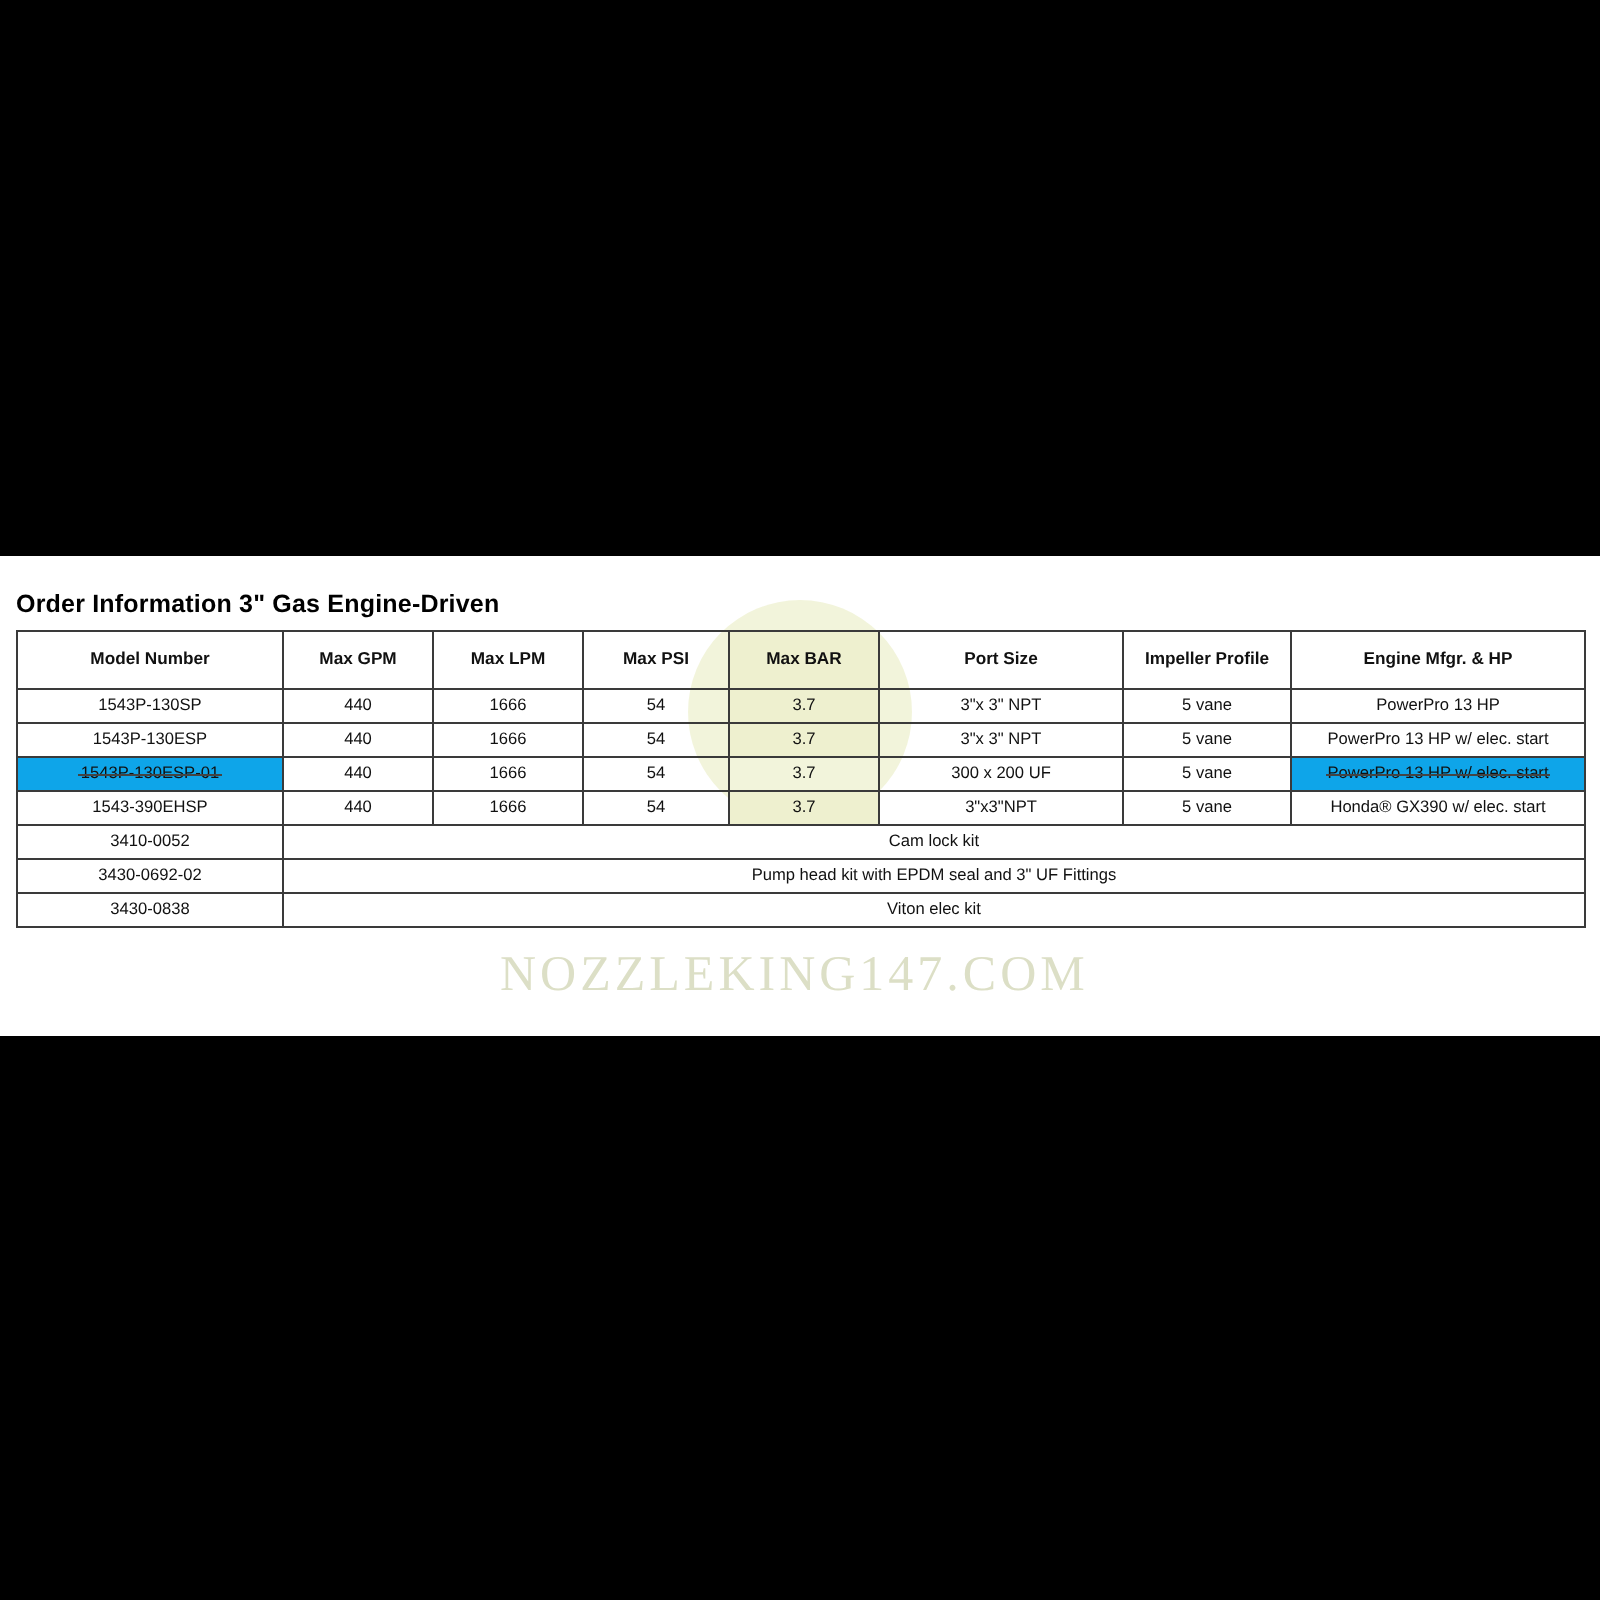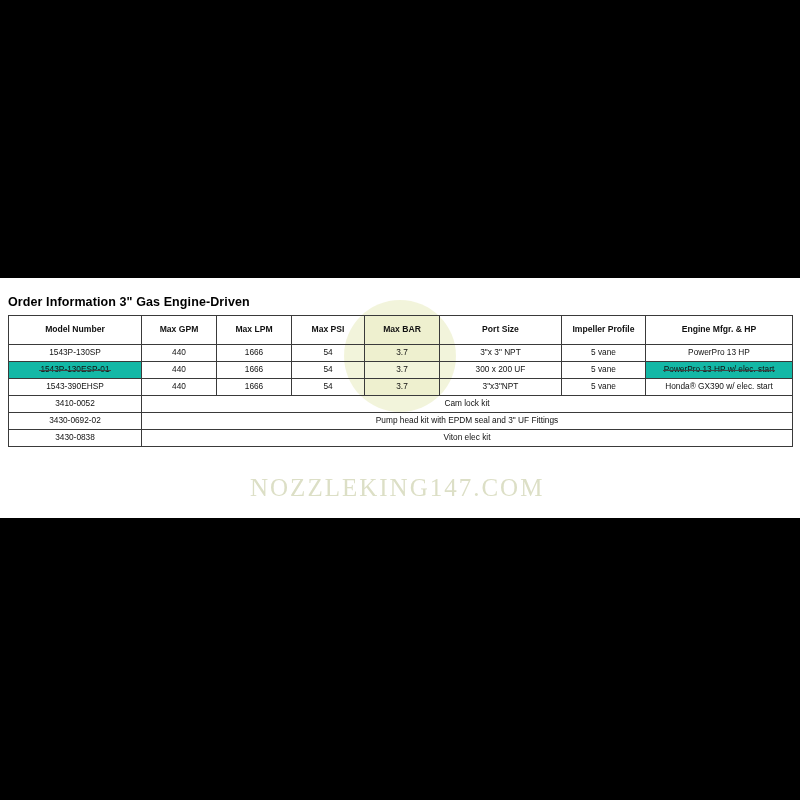--- a/index.html
+++ b/index.html
@@ -113,21 +113,21 @@
   .strike-box::after {
     content: "";
     position: absolute;
     left: -1px;
     right: -1px;
     top: 50%;
     border-top: 1px solid #444;
   }
   tr.hl-row td.model,
   tr.hl-row td.engine {
-    background: #14b8a6;
+    background: #0ea5e9;
   }
 </style>
 </head>
 <body>
 
 <div id="page">
 
   <div id="doc">
 
     <div id="watermark">
@@ -164,20 +164,30 @@
         <tr>
           <td class="model">1543P-130SP</td>
           <td>440</td>
           <td>1666</td>
           <td>54</td>
           <td class="hl-soft">3.7</td>
           <td>3"x 3" NPT</td>
           <td>5 vane</td>
           <td class="engine">PowerPro 13 HP</td>
         </tr>
+        <tr>
+          <td class="model">1543P-130ESP</td>
+          <td>440</td>
+          <td>1666</td>
+          <td>54</td>
+          <td class="hl-soft">3.7</td>
+          <td>3"x 3" NPT</td>
+          <td>5 vane</td>
+          <td class="engine">PowerPro 13 HP w/ elec. start</td>
+        </tr>
         <tr class="hl-row">
           <td class="model"><span class="strike-box">1543P-130ESP-01</span></td>
           <td>440</td>
           <td>1666</td>
           <td>54</td>
           <td>3.7</td>
           <td>300 x 200 UF</td>
           <td>5 vane</td>
           <td class="engine"><span class="strike-box">PowerPro 13 HP w/ elec. start</span></td>
         </tr>

